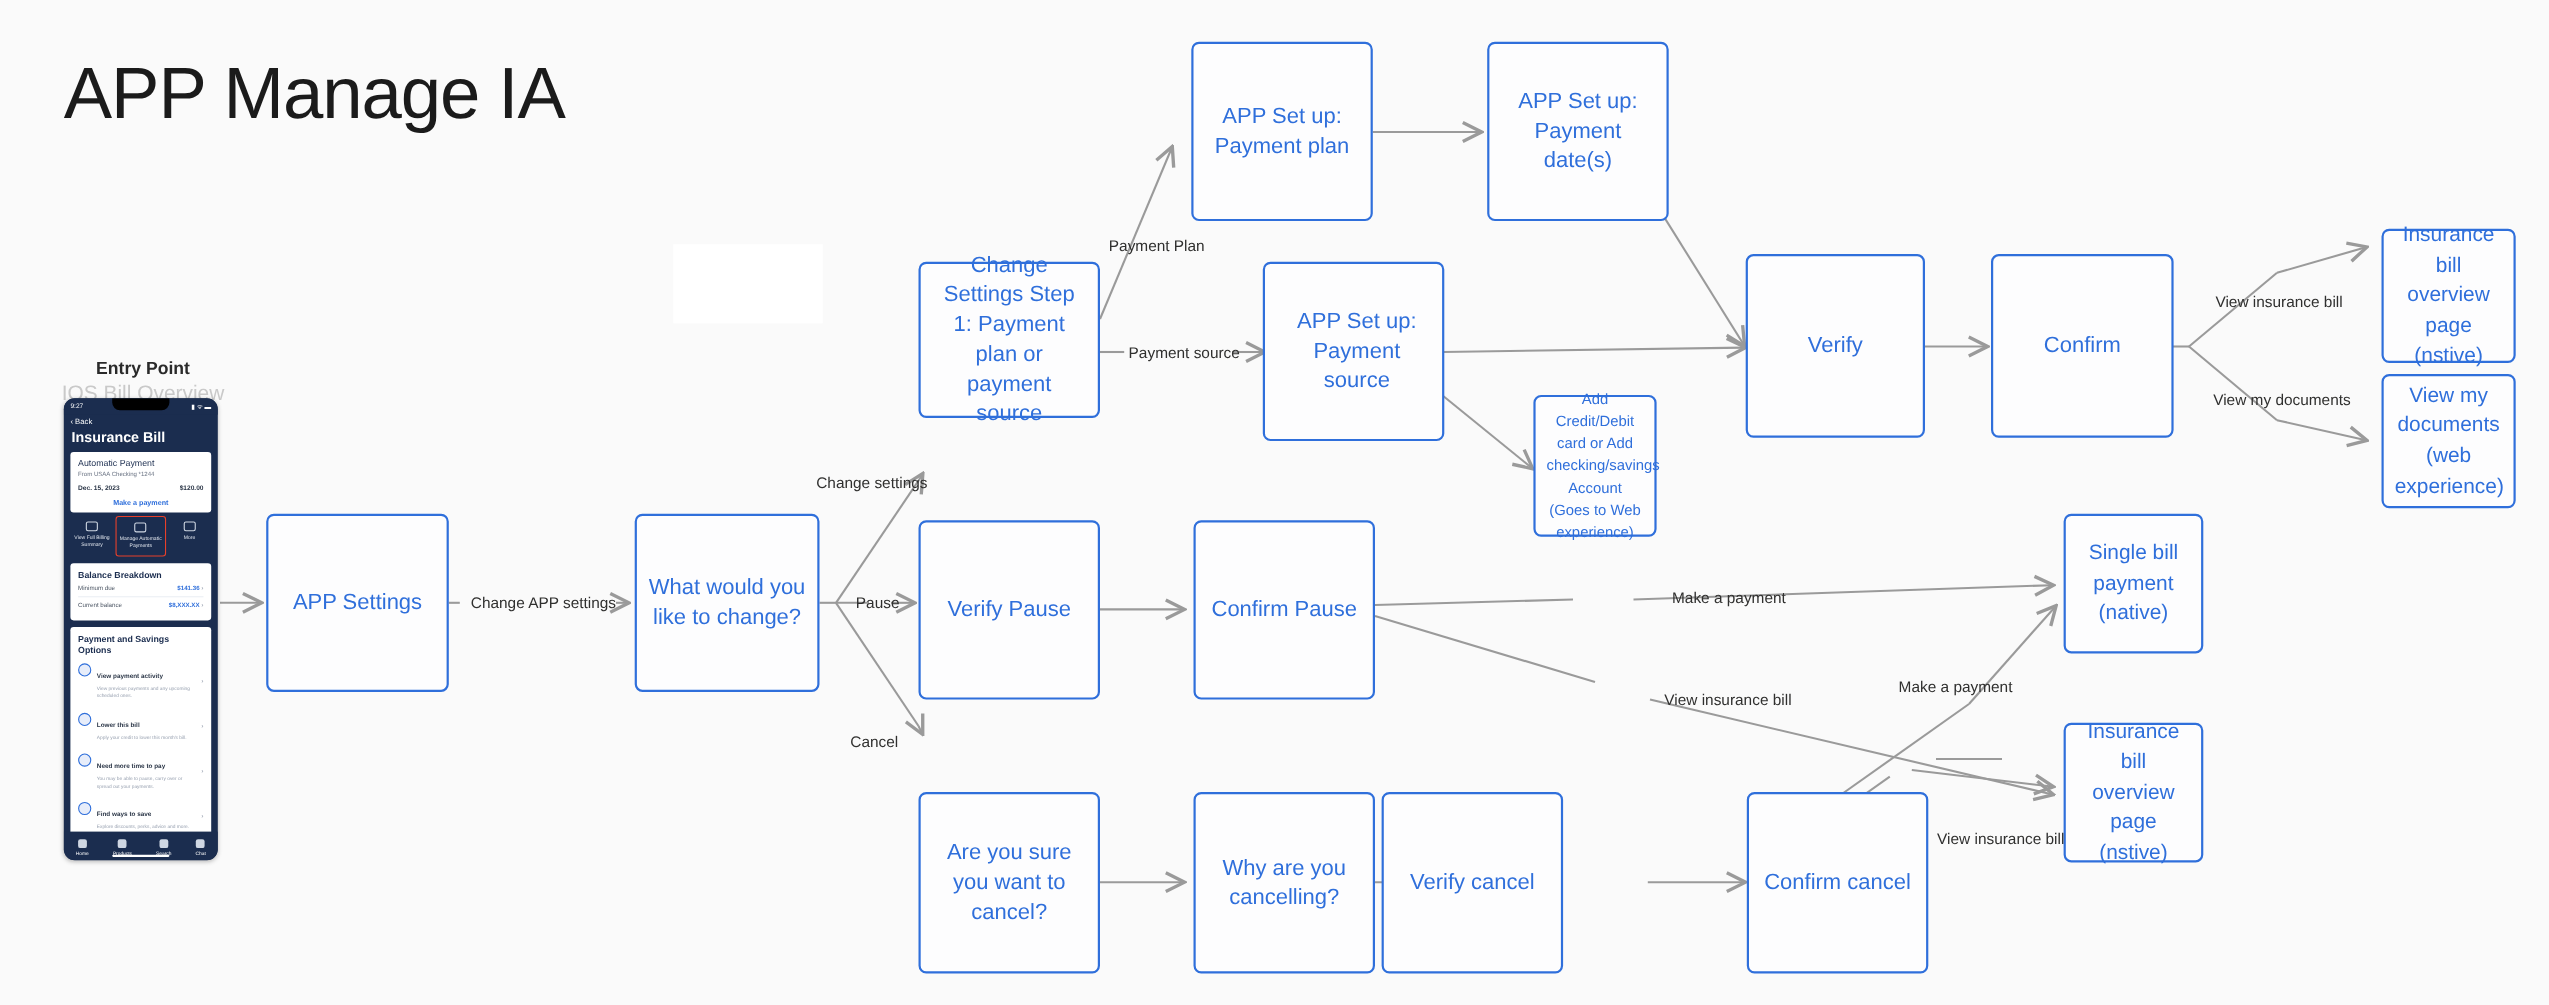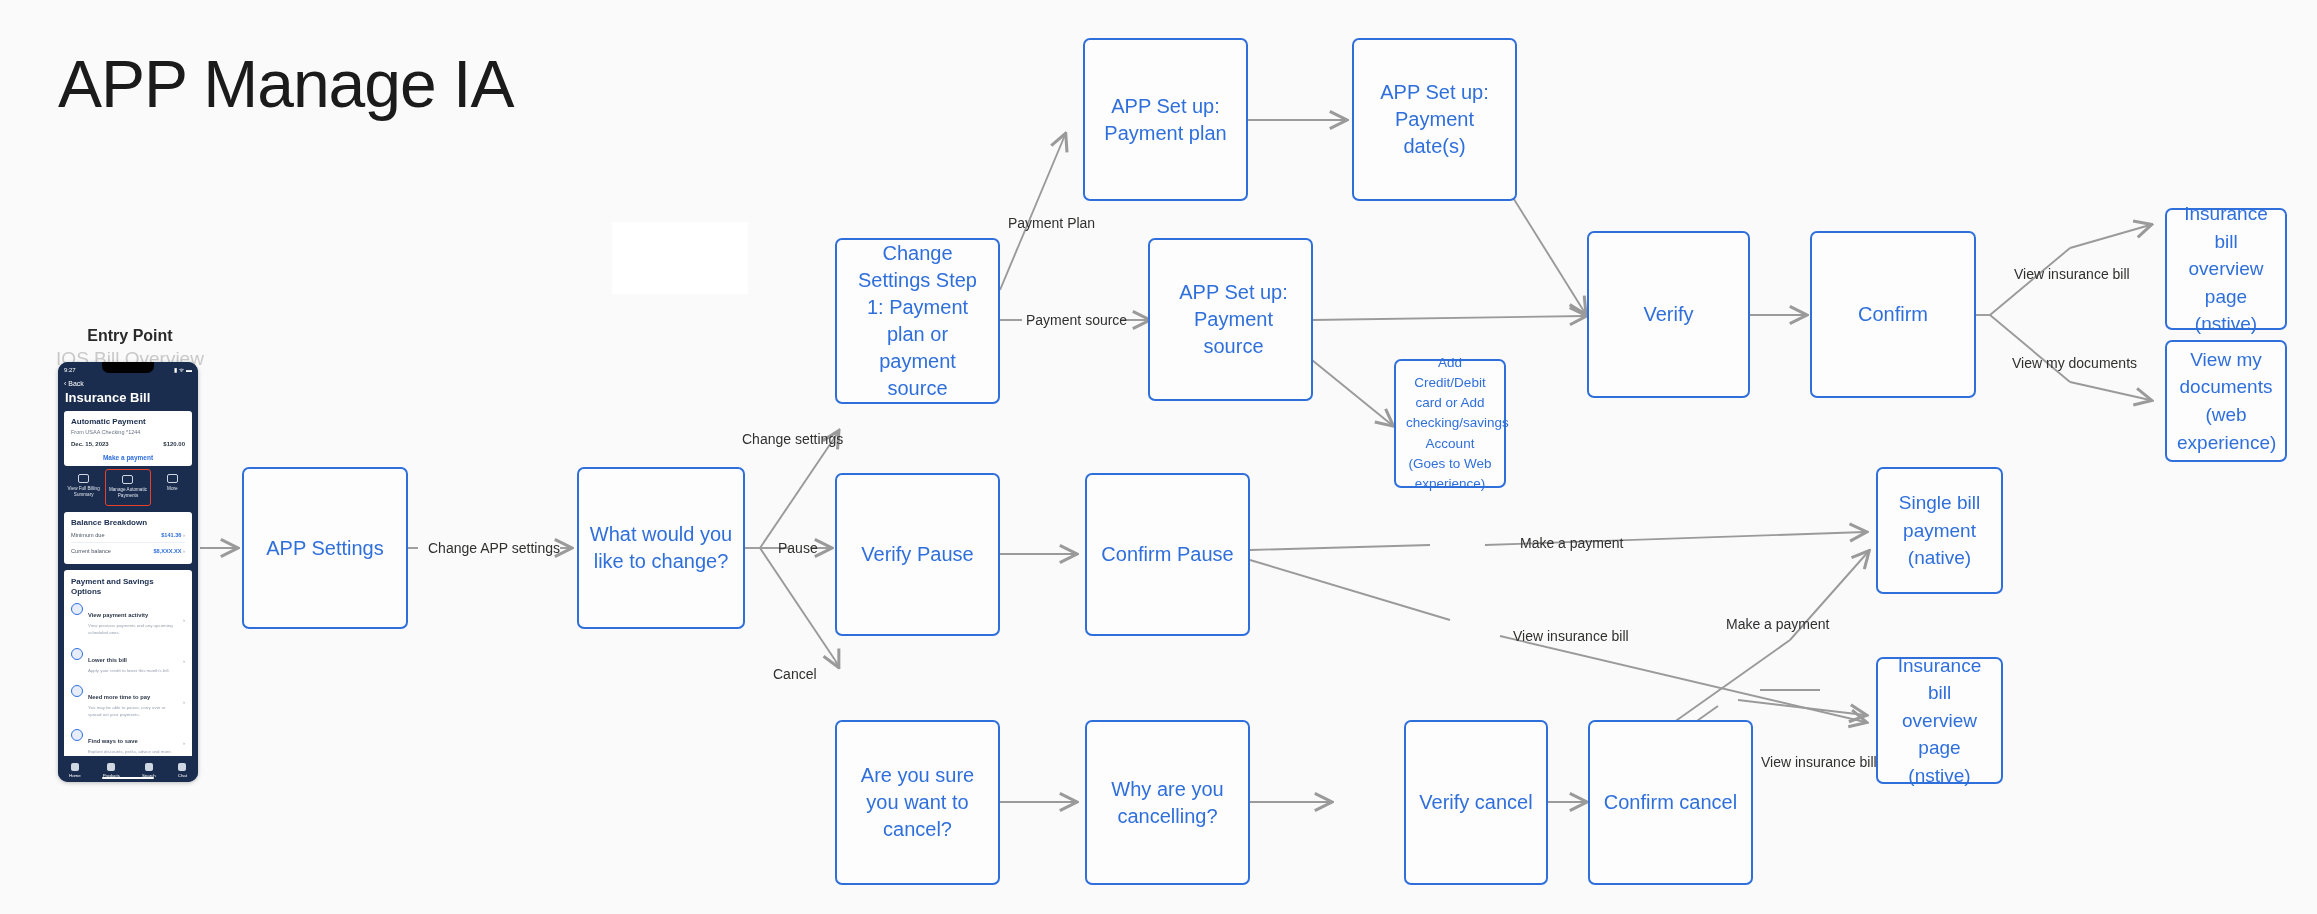--- a/index.html
+++ b/index.html
@@ -72,21 +72,21 @@
     position: absolute; left: 50%; top: 0; transform: translateX(-50%);
     width: 52px; height: 11px; background: #000; border-radius: 0 0 7px 7px;
   }
   .ph-status .sig { display:flex; gap:2px; align-items:center; }
   .ph-back { color: #fff; font-size: 7px; padding: 3px 6px 2px 6px; }
   .ph-h1 { color: #fff; font-size: 13px; font-weight: 700; padding: 1px 7px 6px 7px; }
 
   .ph-card {
     background: #fff; margin: 0 6px; border-radius: 3px; padding: 6px 7px 5px 7px;
   }
-  .ph-card .t { font-size: 8px; font-weight: 700; color: #1b2d4f; }
+  .ph-card .t { font-size: 8px; font-weight: 400; color: #1b2d4f; }
   .ph-card .sub { font-size: 5.5px; color: #6a7383; margin-top: 3px; }
   .ph-card .row {
     display:flex; justify-content: space-between; align-items:center;
     margin-top: 6px; font-size: 6px; color:#2c3748; font-weight:600;
   }
   .ph-card .cta { text-align:center; font-size:6.5px; color:#2f6fdb; font-weight:700; margin-top:7px; }
 
   .ph-tabs { display: flex; margin-top: 3px; padding: 0 4px; }
   .ph-tab {
     flex: 1; text-align: center; color: #dfe4ec; font-size: 4.6px;
@@ -304,21 +304,21 @@
   </div>
 
   <div class="node med" style="left:242px; top:467px; width:166px; height:162px;">
     <span class="label">APP Settings</span>
   </div>
 
   <div class="node med" style="left:577px; top:467px; width:168px; height:162px;">
     <span class="label">What would you like to change?</span>
   </div>
 
-  <div class="node med" style="left:835px; top:238px; width:165px; height:166px;justify-content:flex-end;">
+  <div class="node med" style="left:835px; top:238px; width:165px; height:142px;justify-content:flex-end;">
     <span class="label">Change Settings Step 1: Payment plan or payment source</span>
   </div>
 
   <div class="node med" style="left:1083px; top:38px; width:165px; height:163px;">
     <span class="label">APP Set up: Payment plan</span>
   </div>
 
   <div class="node med" style="left:1352px; top:38px; width:165px; height:163px;">
     <span class="label">APP Set up: Payment date(s)</span>
   </div>
@@ -364,21 +364,21 @@
   </div>
 
   <div class="node med" style="left:835px; top:720px; width:165px; height:165px;">
     <span class="label">Are you sure you want to cancel?</span>
   </div>
 
   <div class="node med" style="left:1085px; top:720px; width:165px; height:165px;">
     <span class="label">Why are you cancelling?</span>
   </div>
 
-  <div class="node med" style="left:1404px; top:720px; width:144px; height:165px;">
+  <div class="node med" style="left:1256px; top:720px; width:165px; height:165px;">
     <span class="label">Verify cancel</span>
   </div>
 
   <div class="node med" style="left:1588px; top:720px; width:165px; height:165px;">
     <span class="label">Confirm cancel</span>
   </div>
 
   <div class="edge-label" style="left:428px; top:541px;">Change APP settings</div>
 
   <div class="edge-label" style="left:742px; top:432px;">Change settings</div>

